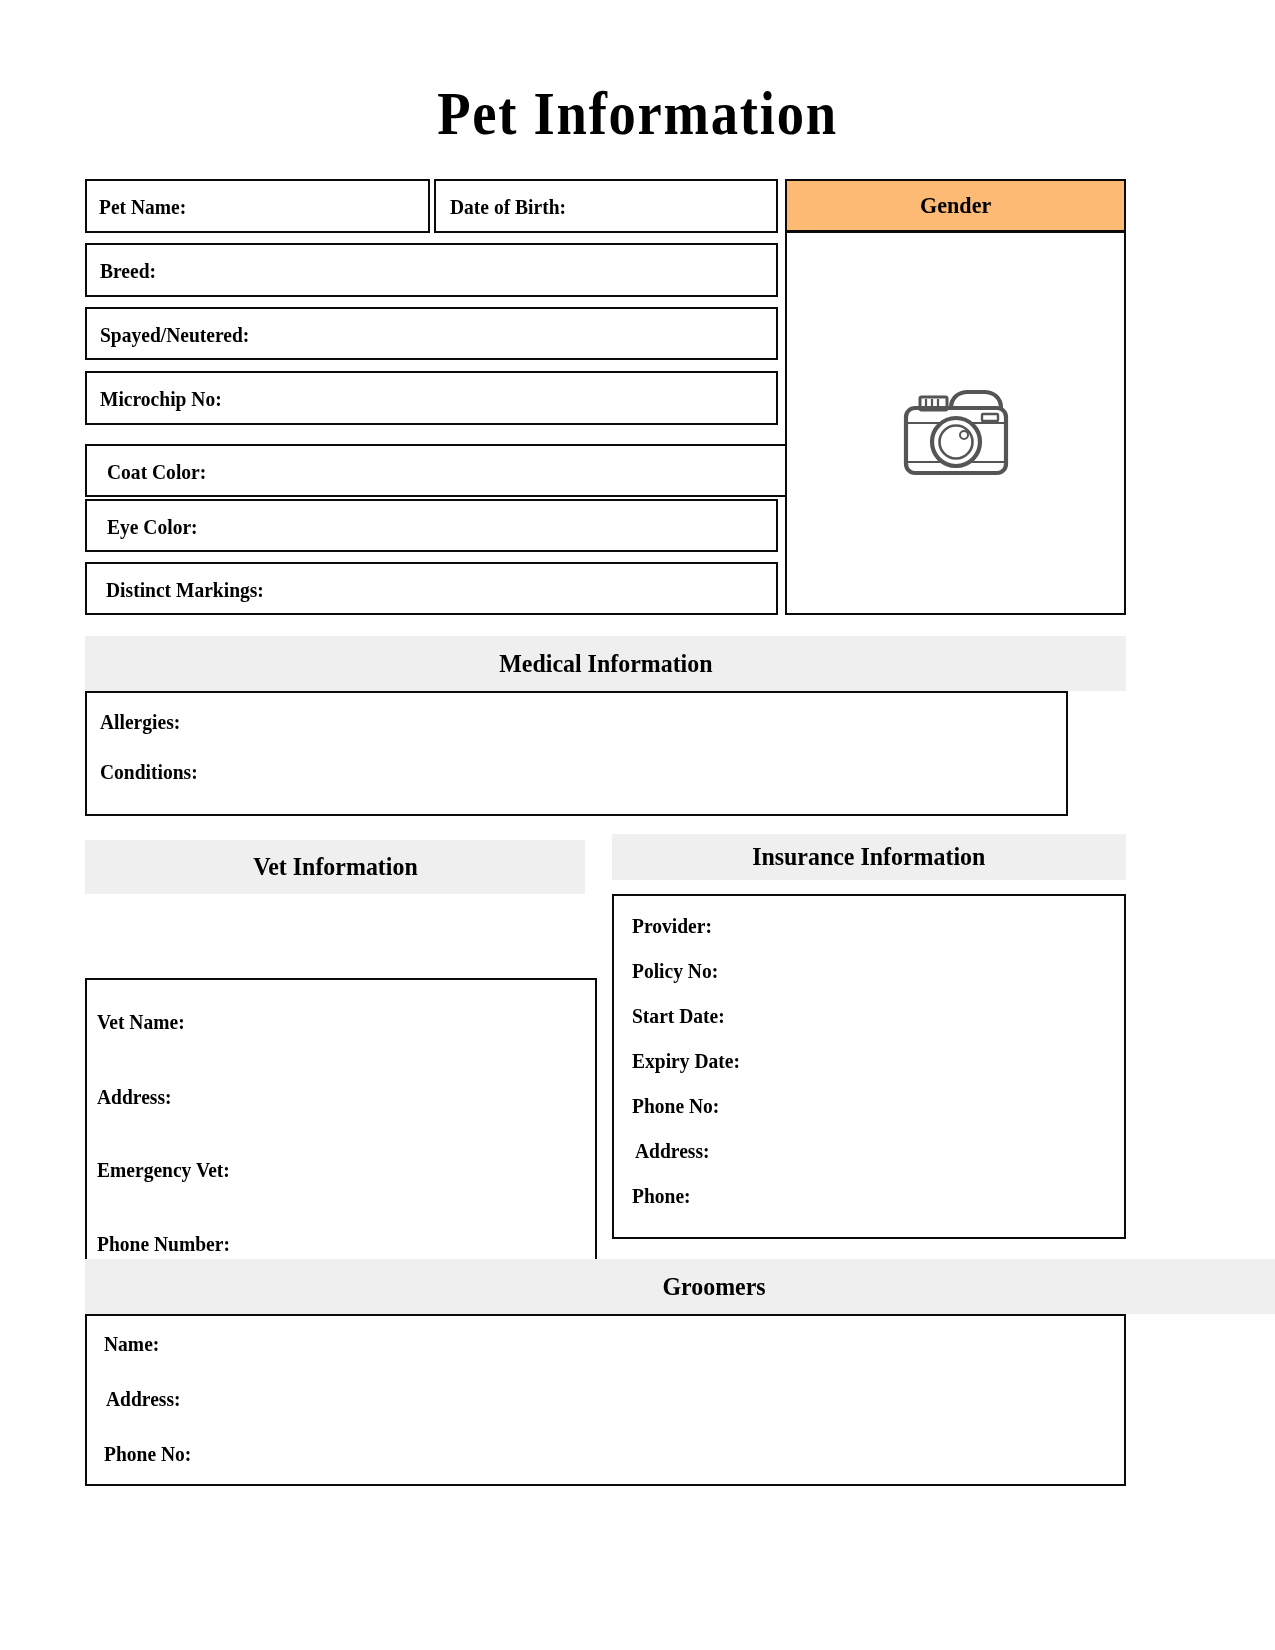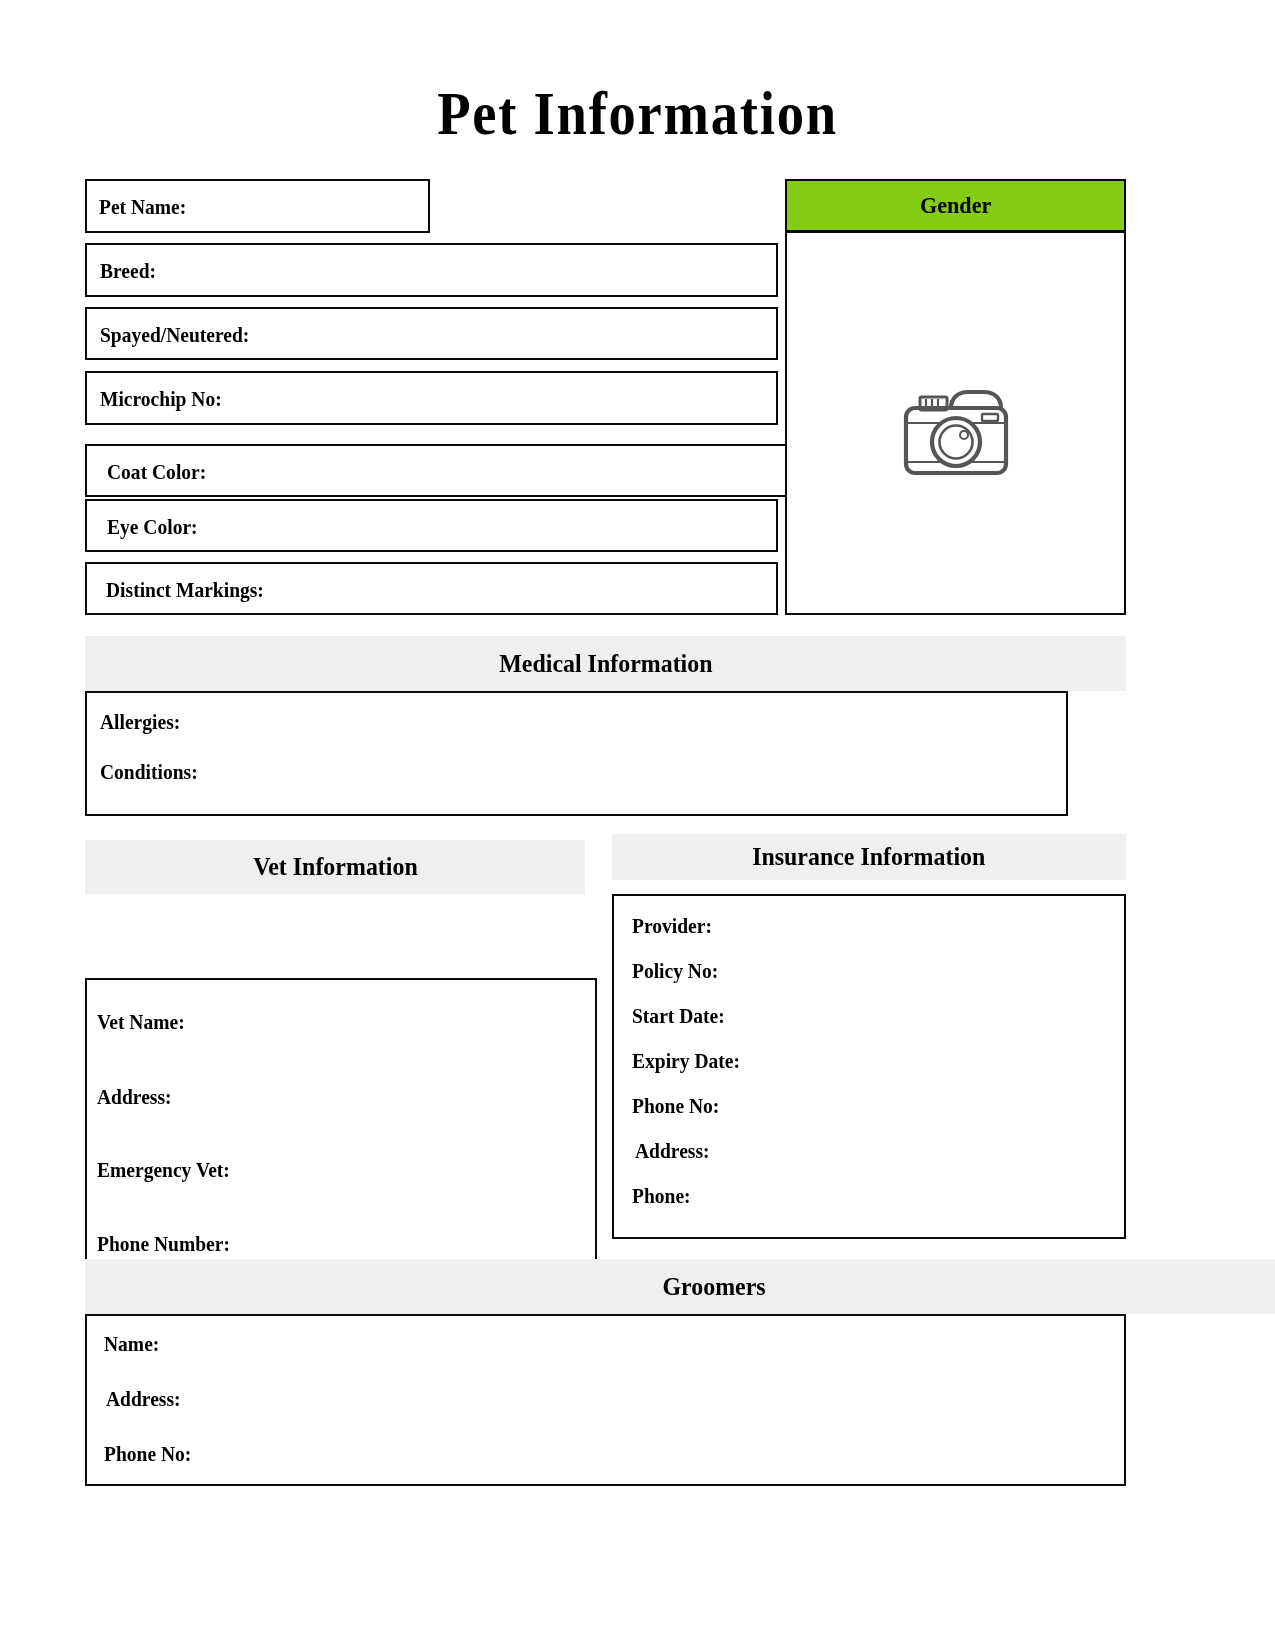--- a/index.html
+++ b/index.html
@@ -72,21 +72,21 @@
     line-height: 30px;
     transform: scaleX(0.92);
   }
 
   
   .gender-head {
     position: absolute;
     box-sizing: border-box;
     border: 2px solid #0a0a0a;
     border-bottom: 3px solid #0a0a0a;
-    background: #84cc16;
+    background: #fdba74;
     display: flex;
     align-items: center;
     justify-content: center;
   }
   .gender-head .t {
     font-weight: bold;
     font-size: 24px;
     transform: scaleX(0.92);
   }
   .gender-body {
@@ -109,20 +109,23 @@
 <body>
 
 <div class="page">
 
   <div class="doc-title">Pet Information</div>
 
   <div class="fbox" style="left:85px; top:179px; width:345px; height:54px;">
     <div class="flabel" style="left:12px; top:14px;">Pet Name:</div>
   </div>
 
+  <div class="fbox" style="left:434px; top:179px; width:344px; height:54px;">
+    <div class="flabel" style="left:14px; top:14px;">Date of Birth:</div>
+  </div>
 
   <div class="fbox" style="left:85px; top:243px; width:693px; height:54px;padding-left:35px;">
     <div class="flabel" style="left:13px; top:14px;">Breed:</div>
   </div>
 
   <div class="fbox" style="left:85px; top:307px; width:693px; height:53px;">
     <div class="flabel" style="left:13px; top:14px;">Spayed/Neutered:</div>
   </div>
 
   <div class="fbox" style="left:85px; top:371px; width:693px; height:54px;">

